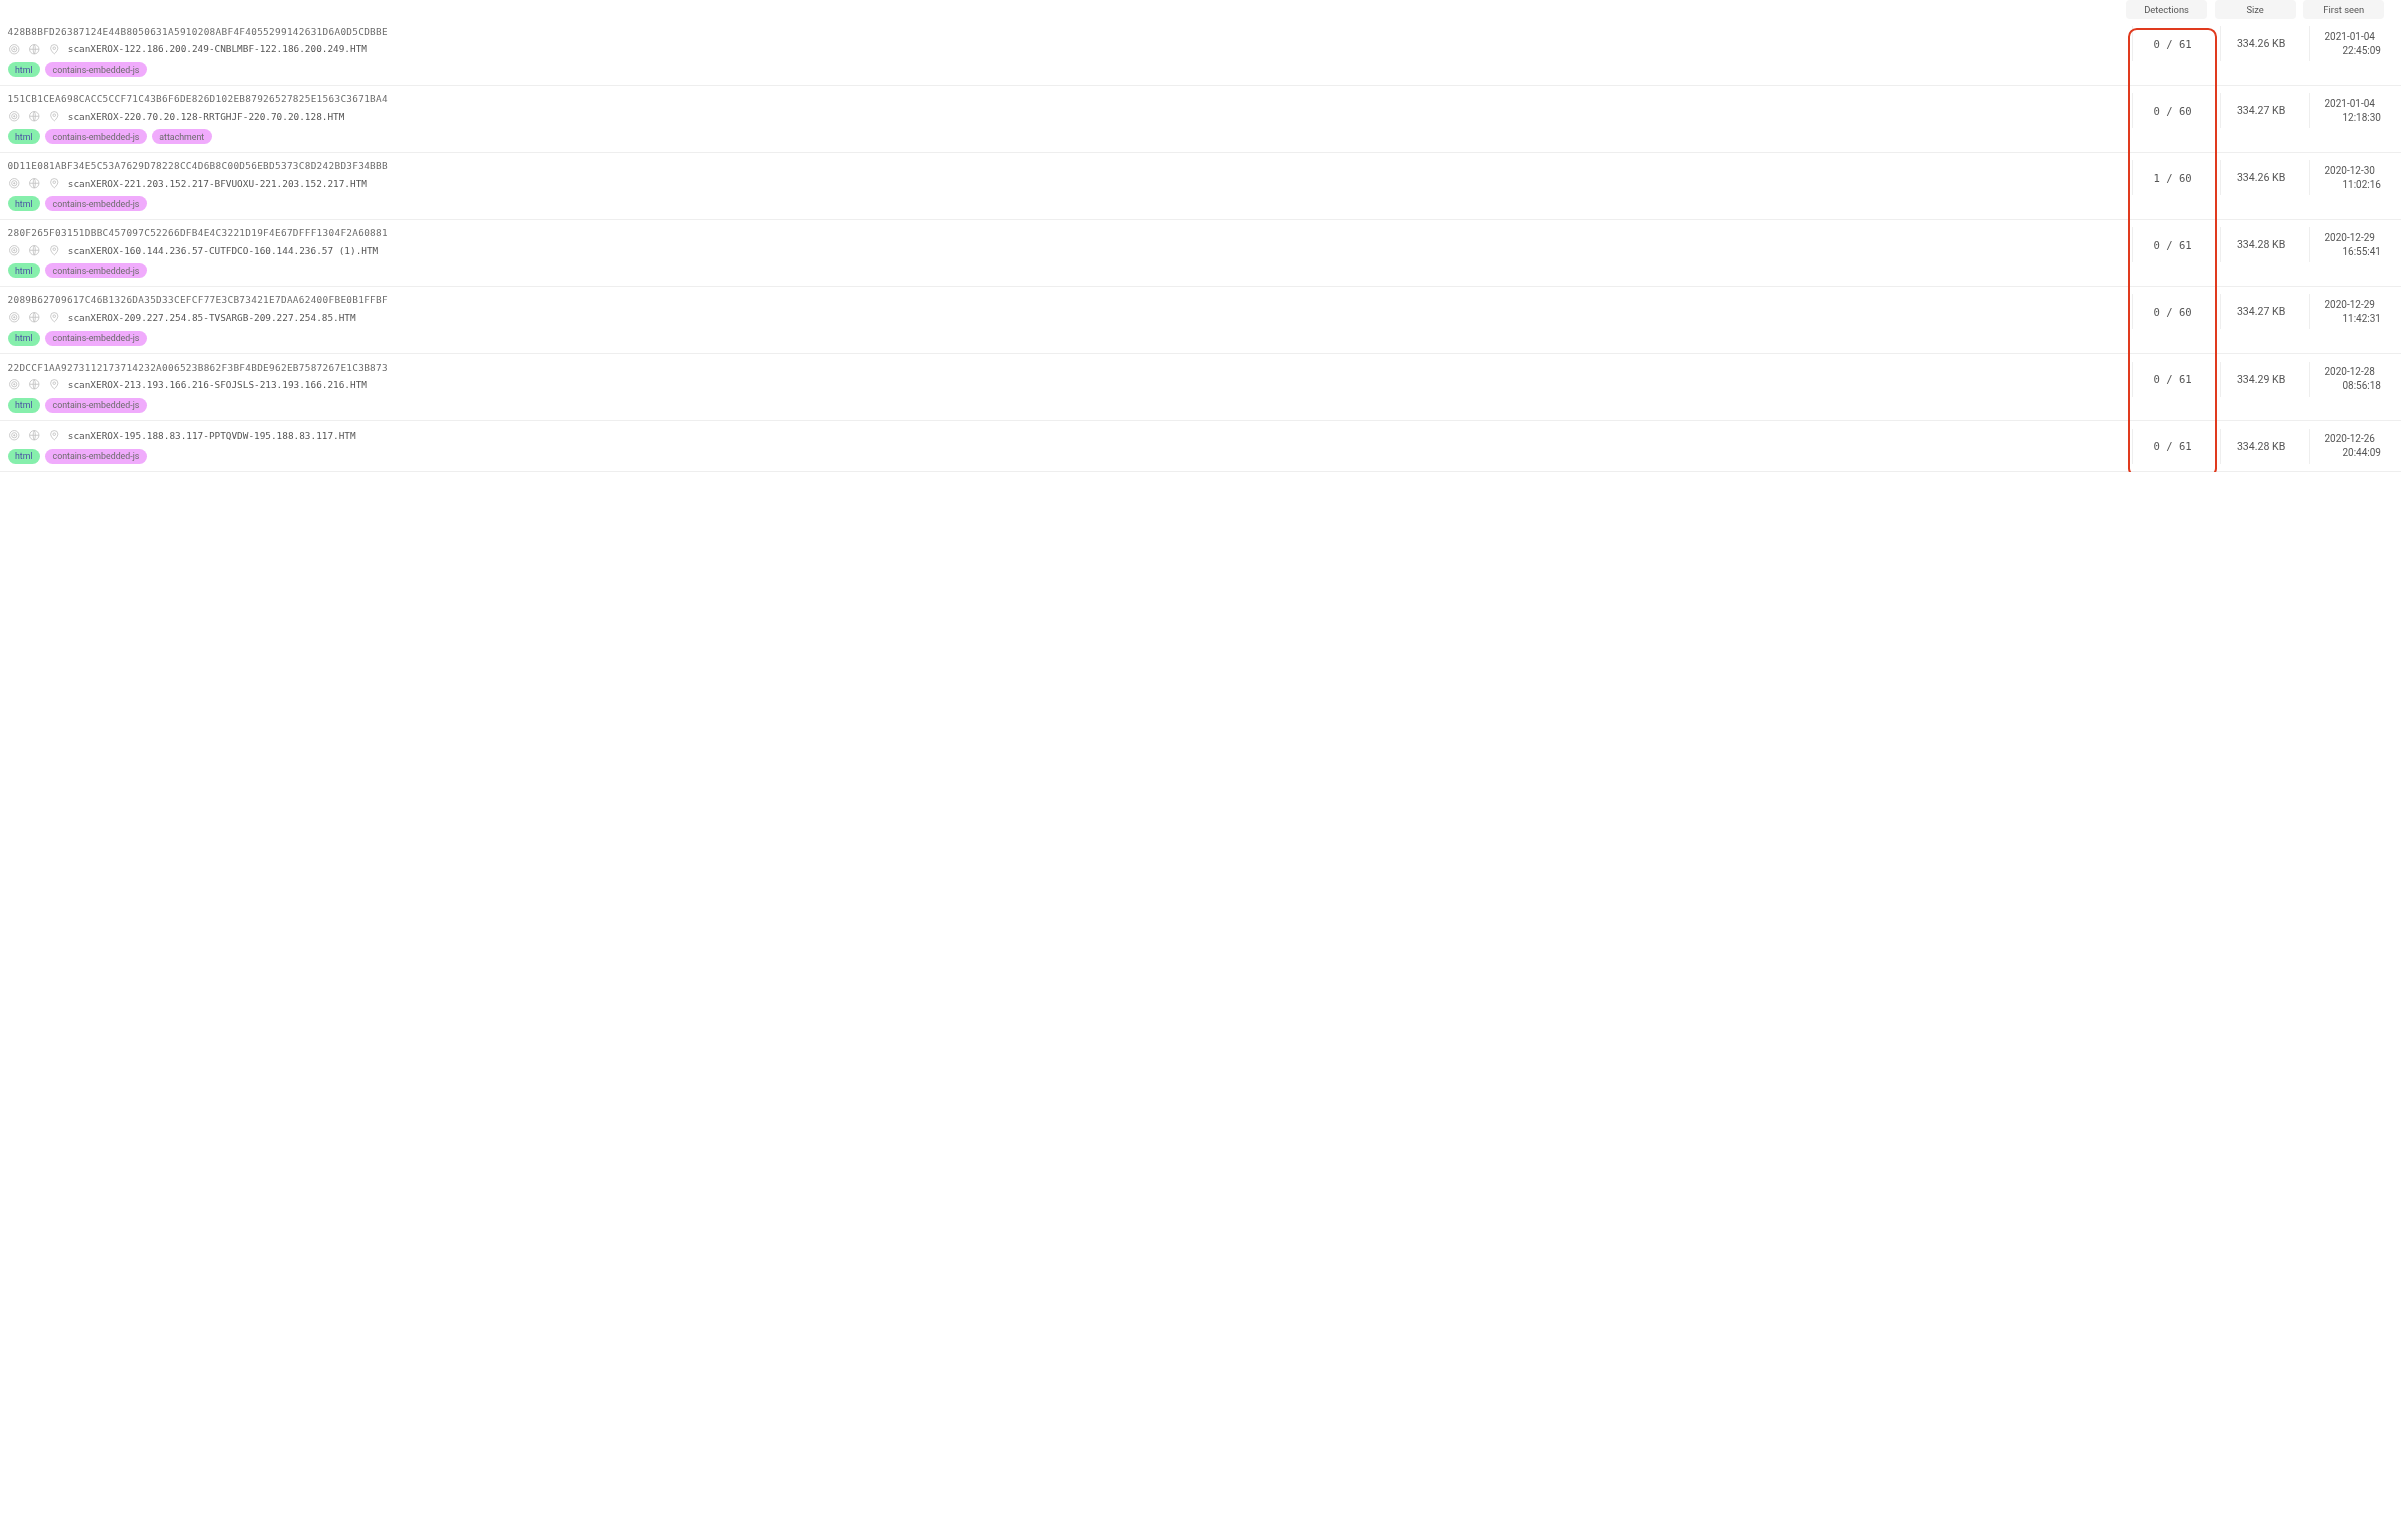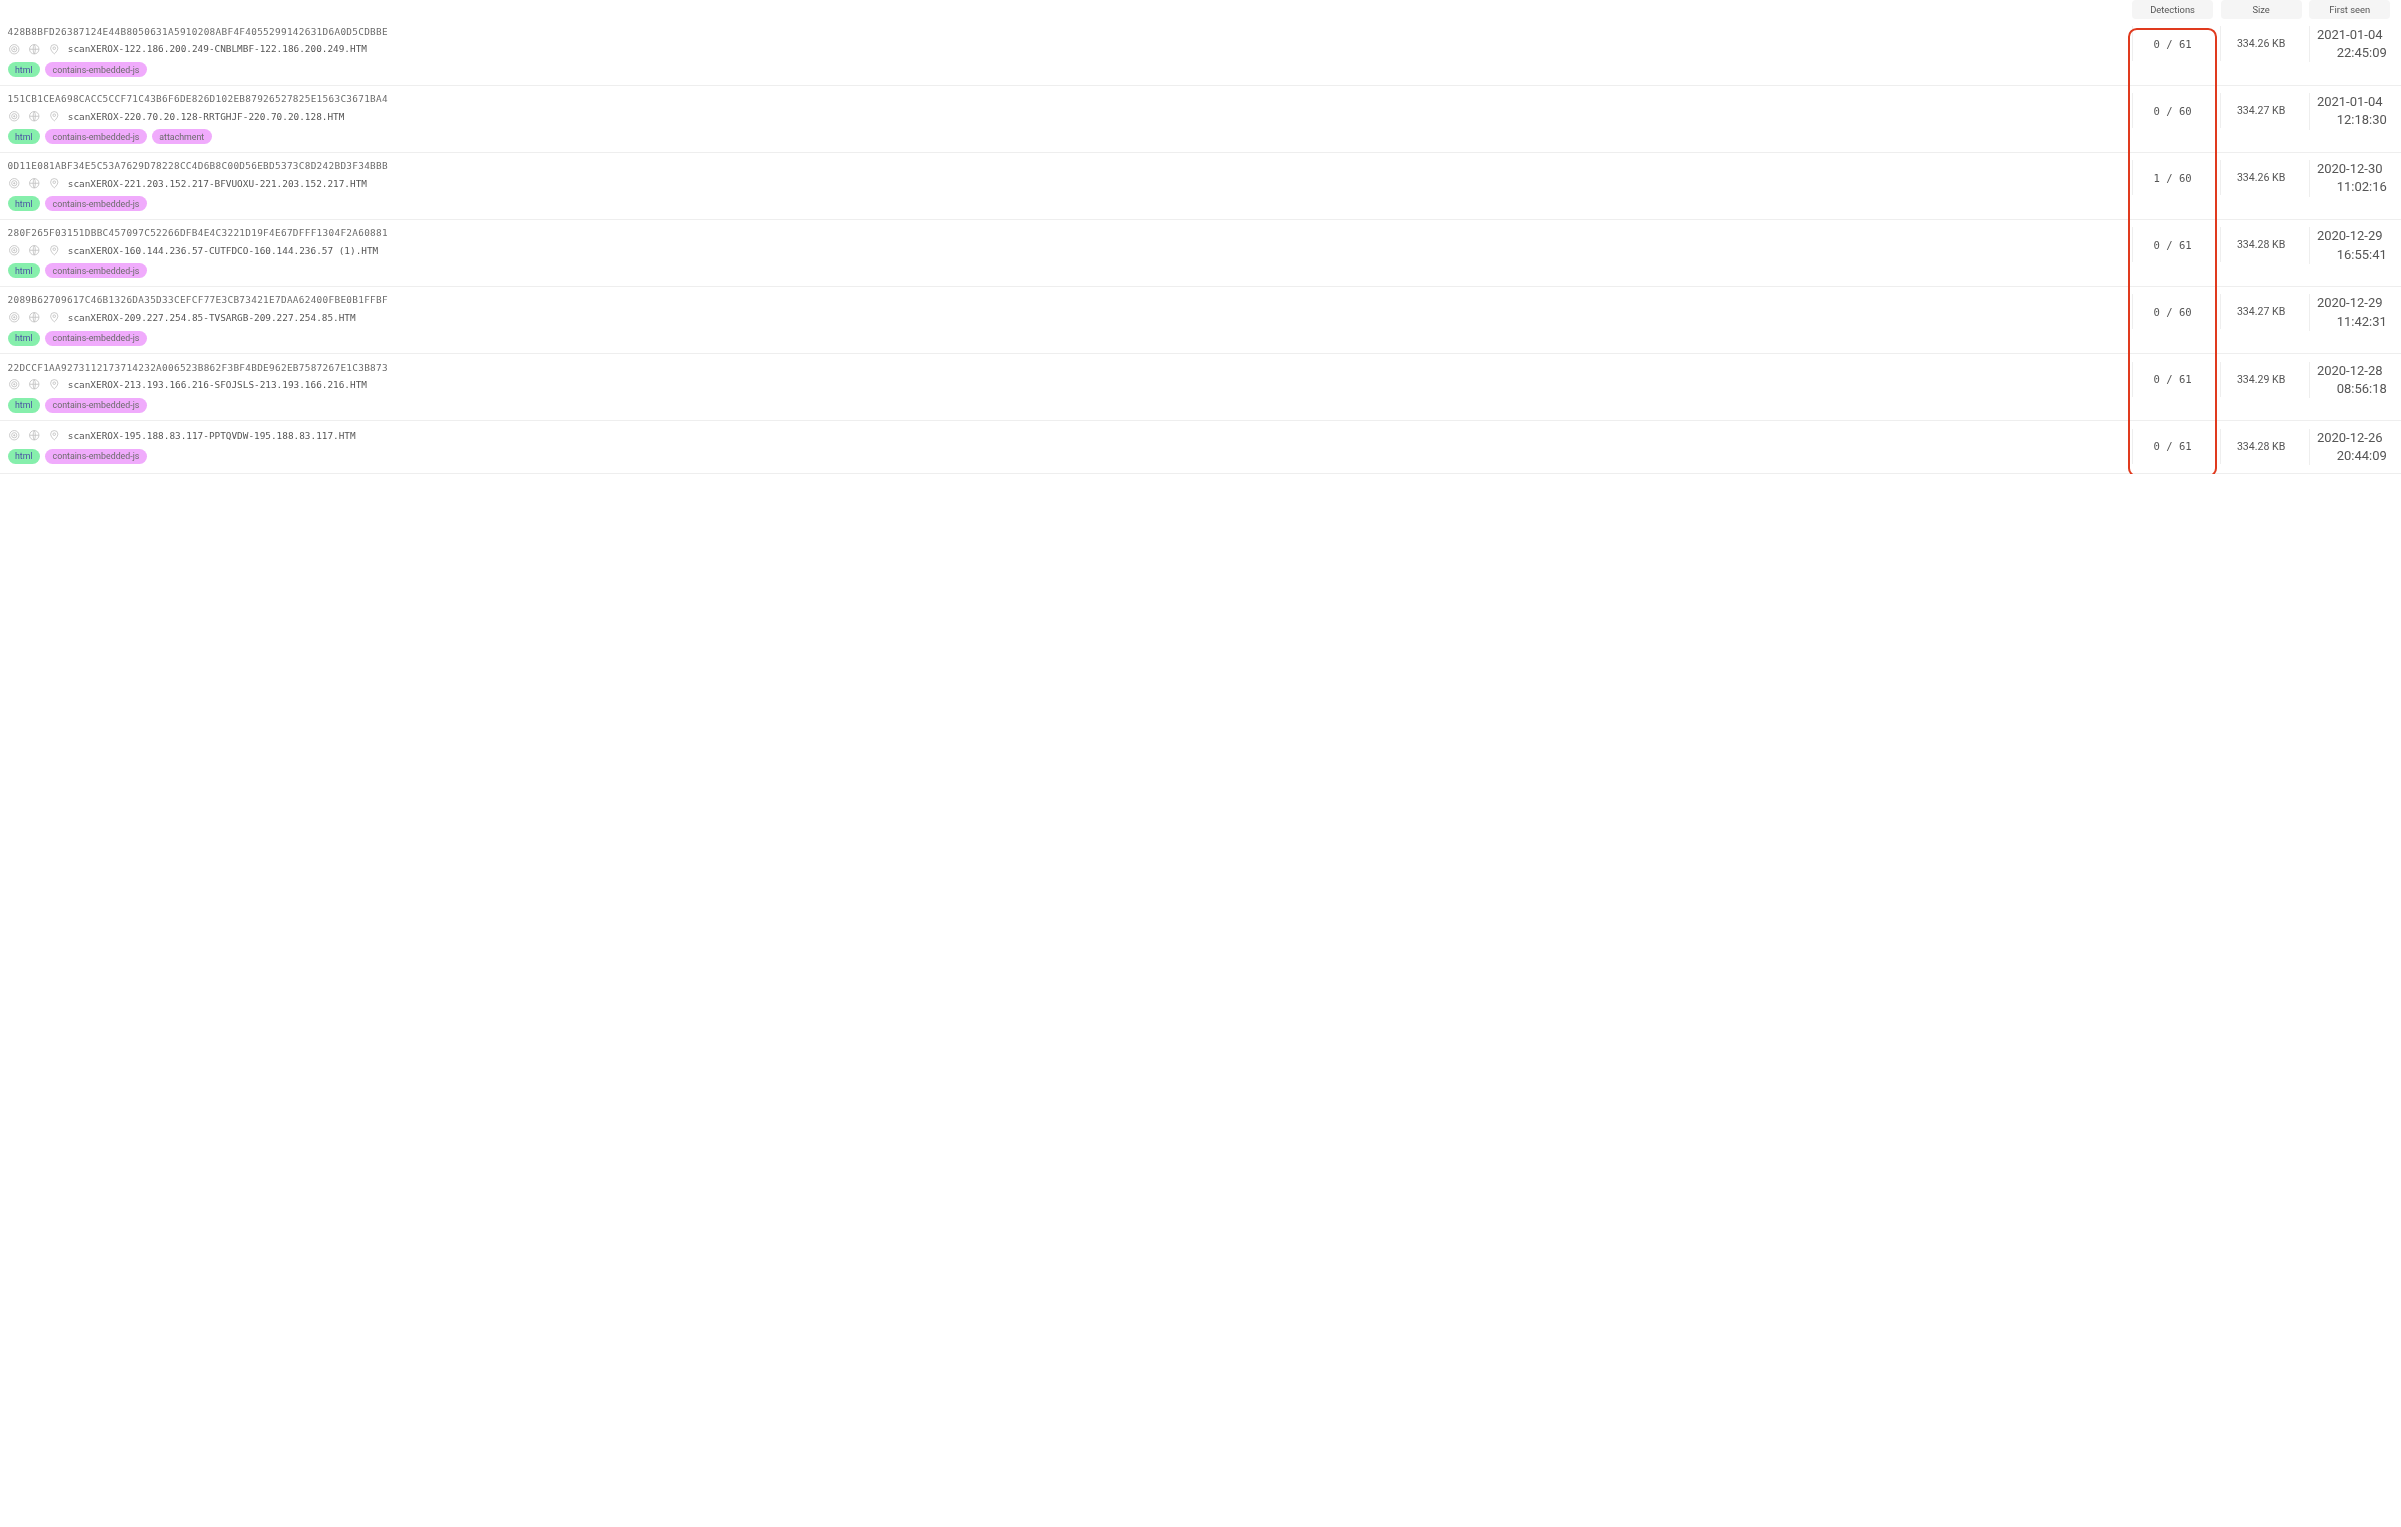--- a/index.html
+++ b/index.html
@@ -12,21 +12,21 @@
       background: #fff;
       color: #333;
       font-size: 9.4px;
     }
     .container {
       width: 100%;
     }
     .header-row {
       display: flex;
       align-items: flex-end;
-      padding: 0 7px;
+      padding: 0 13px;
     }
     .header-main {
       flex: 1;
     }
     .header-col {
       width: 81px;
       text-align: center;
       background: #f5f5f5;
       border-radius: 3.8px;
       padding: 3.8px 6.3px;
@@ -103,21 +103,21 @@
       flex-direction: column;
       align-items: center;
       justify-content: center;
       min-height: 35px;
       margin: 0 3.8px;
     }
     .col-detections {
       font-family: ui-monospace, SFMono-Regular, Menlo, monospace;
     }
     .col-date {
-      font-size: 13px;
+      font-size: 10px;
       line-height: 1.4;
     }
     .col-date .date-d { display: block; }
     .col-date .date-t { display: block; margin-left: 24px; }
     
     .highlight-box {
       position: absolute;
       border: 2.5px solid #e03a1e;
       border-radius: 8.8px;
       pointer-events: none;

